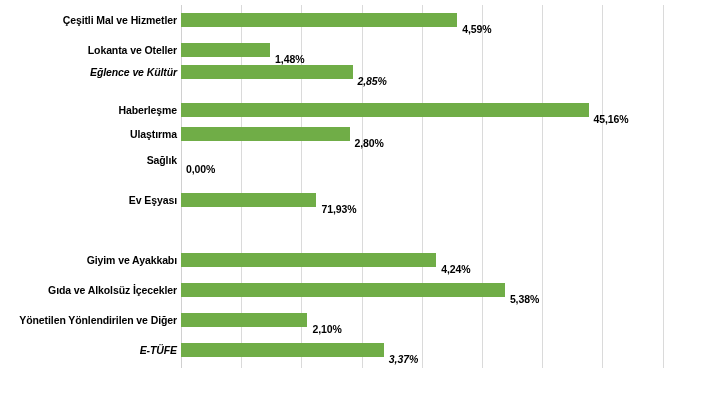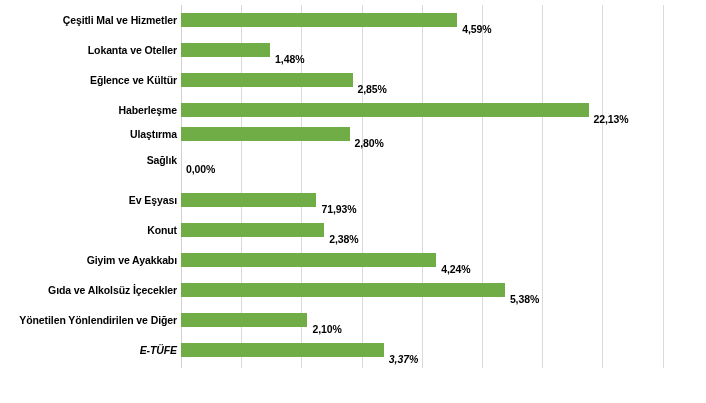--- a/index.html
+++ b/index.html
@@ -115,32 +115,32 @@
           <div class="val-label">4,59%</div>
         </div>
       </div>
       <div class="row" style="top: 35px; padding-left: 28px;">
         <div class="cat-label">Lokanta ve Oteller</div>
         <div class="bar-wrap">
           <div class="bar" style="width: 89.096px; background: rgb(112, 173, 71);"></div>
           <div class="val-label">1,48%</div>
         </div>
       </div>
-      <div class="row" style="top: 65px;">
+      <div class="row" style="top: 57px; font-style: italic;">
         <div class="cat-label">Eğlence ve Kültür</div>
         <div class="bar-wrap">
           <div class="bar" style="width: 171.57px; background: rgb(112, 173, 71);"></div>
           <div class="val-label">2,85%</div>
         </div>
       </div>
       <div class="row" style="top: 95px;">
         <div class="cat-label">Haberleşme</div>
         <div class="bar-wrap">
           <div class="bar" style="width: 407.554px; background: rgb(112, 173, 71);"></div>
-          <div class="val-label">22,13%</div>
+          <div class="val-label">45,16%</div>
         </div>
       </div>
       <div class="row" style="top: 119px;">
         <div class="cat-label">Ulaştırma</div>
         <div class="bar-wrap">
           <div class="bar" style="width: 168.56px; background: rgb(112, 173, 71);"></div>
           <div class="val-label">2,80%</div>
         </div>
       </div>
       <div class="row" style="top: 145px;">
@@ -148,27 +148,20 @@
         <div class="bar-wrap">
           <div class="bar" style="width: 0px; background: rgb(112, 173, 71);"></div>
           <div class="val-label">0,00%</div>
         </div>
       </div>
       <div class="row" style="top: 185px;">
         <div class="cat-label">Ev Eşyası</div>
         <div class="bar-wrap">
           <div class="bar" style="width: 135.45px; background: rgb(112, 173, 71);"></div>
           <div class="val-label">71,93%</div>
-        </div>
-      </div>
-      <div class="row" style="top: 215px;">
-        <div class="cat-label">Konut</div>
-        <div class="bar-wrap">
-          <div class="bar" style="width: 143.276px; background: rgb(112, 173, 71);"></div>
-          <div class="val-label">2,38%</div>
         </div>
       </div>
       <div class="row" style="top: 245px;">
         <div class="cat-label">Giyim ve Ayakkabı</div>
         <div class="bar-wrap">
           <div class="bar" style="width: 255.248px; background: rgb(112, 173, 71);"></div>
           <div class="val-label">4,24%</div>
         </div>
       </div>
       <div class="row" style="top: 275px;">

